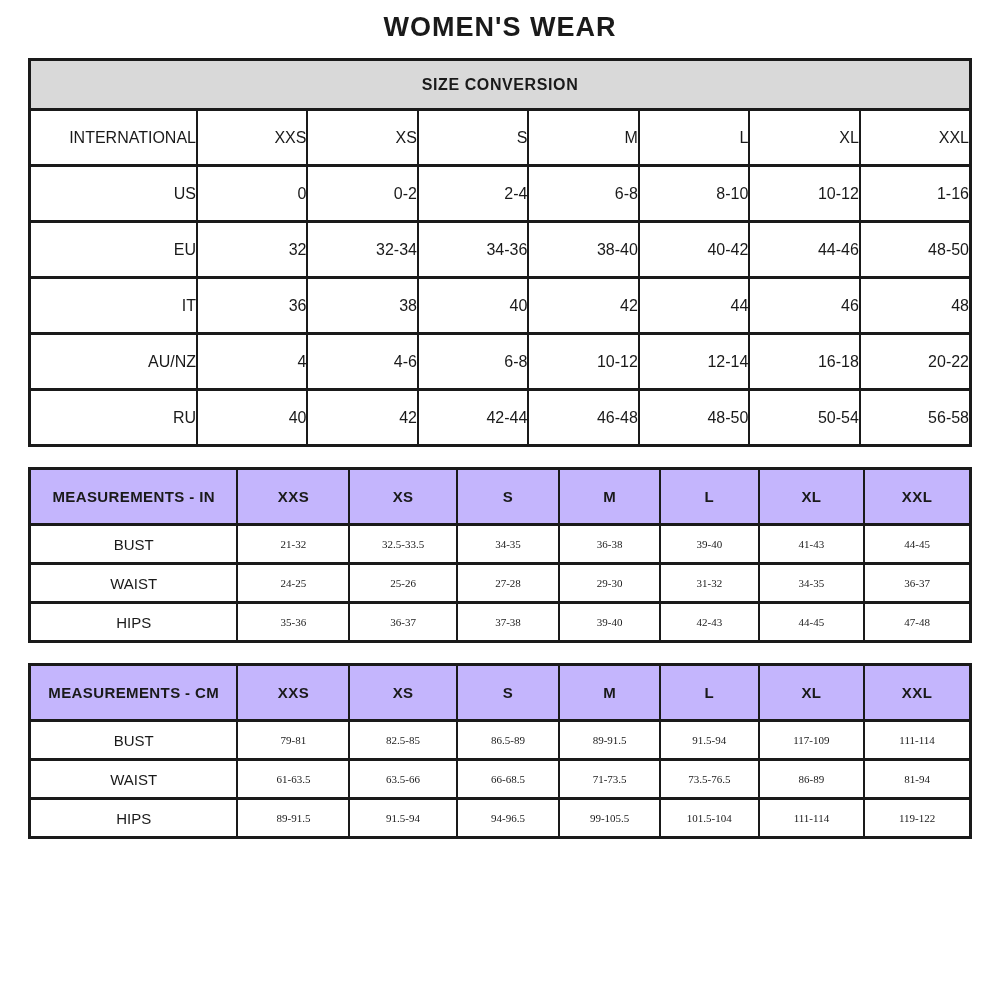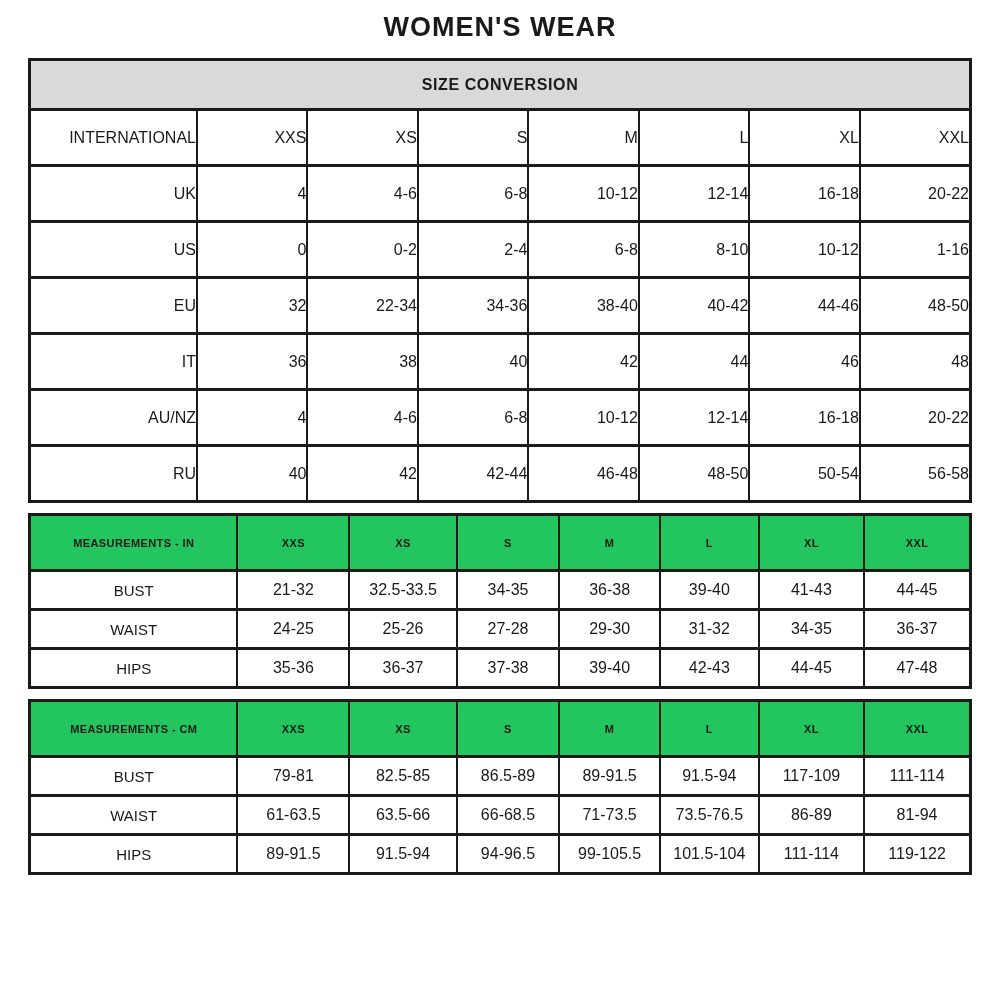--- a/index.html
+++ b/index.html
@@ -16,49 +16,49 @@
     font-size: 27px;
     font-weight: 700;
     letter-spacing: 1px;
     margin-bottom: 15px;
     color: #1a1a1a;
   }
   table {
     width: 100%;
     border-collapse: collapse;
     table-layout: fixed;
-    margin-bottom: 10px;
+    margin-bottom: 20px;
     border: 3px solid #1a1a1a;
   }
   th, td {
     border: 2px solid #1a1a1a;
     border-top-width: 3px;
     border-bottom-width: 3px;
     text-align: center;
     vertical-align: middle;
     overflow: hidden;
   }
   .banner {
     background: #d9d9d9;
     height: 50px;
     font-size: 16px;
     font-weight: 700;
     letter-spacing: 0.6px;
   }
   .conversion td { height: 56px; font-size: 16px; font-weight: 400; text-align: right; }
   .meas thead th {
-    background: #22c55e;
+    background: #c4b5fd;
     height: 56px;
-    font-size: 11px;
+    font-size: 15px;
     font-weight: 700;
     letter-spacing: 0.4px;
   }
   .meas tbody td { height: 39px; }
   .meas tbody td.rowlabel { font-size: 15px; }
-  .meas tbody td.val { font-size: 16px; }
+  .meas tbody td.val { font-size: 11px; font-family: Liberation Serif, serif; }
 </style>
 </head>
 <body>
 
 <div class="page">
 
   <div class="title">WOMEN'S WEAR</div>
 
   <table class="conversion">
     <colgroup>
@@ -81,44 +81,34 @@
         <td class="rowlabel">INTERNATIONAL</td>
       <td>XXS</td>
           <td>XS</td>
           <td>S</td>
           <td>M</td>
           <td>L</td>
           <td>XL</td>
           <td>XXL</td>
         </tr>
 
-    <tr>
-          <td class="rowlabel">UK</td>
-          <td class="val-lg">4</td>
-          <td class="val-lg">4-6</td>
-          <td class="val-lg">6-8</td>
-          <td class="val-lg">10-12</td>
-          <td class="val-lg">12-14</td>
-          <td class="val-lg">16-18</td>
-          <td class="val-lg">20-22</td>
-        </tr>
         <tr>
           <td class="rowlabel">US</td>
           <td class="val-lg">0</td>
           <td class="val-lg">0-2</td>
           <td class="val-lg">2-4</td>
           <td class="val-lg">6-8</td>
           <td class="val-lg">8-10</td>
           <td class="val-lg">10-12</td>
           <td class="val-lg">1-16</td>
         </tr>
         <tr>
           <td class="rowlabel">EU</td>
           <td class="val-lg">32</td>
-          <td class="val-lg">22-34</td>
+          <td class="val-lg">32-34</td>
           <td class="val-lg">34-36</td>
           <td class="val-lg">38-40</td>
           <td class="val-lg">40-42</td>
           <td class="val-lg">44-46</td>
           <td class="val-lg">48-50</td>
         </tr>
         <tr>
           <td class="rowlabel">IT</td>
           <td class="val-lg">36</td>
           <td class="val-lg">38</td>

